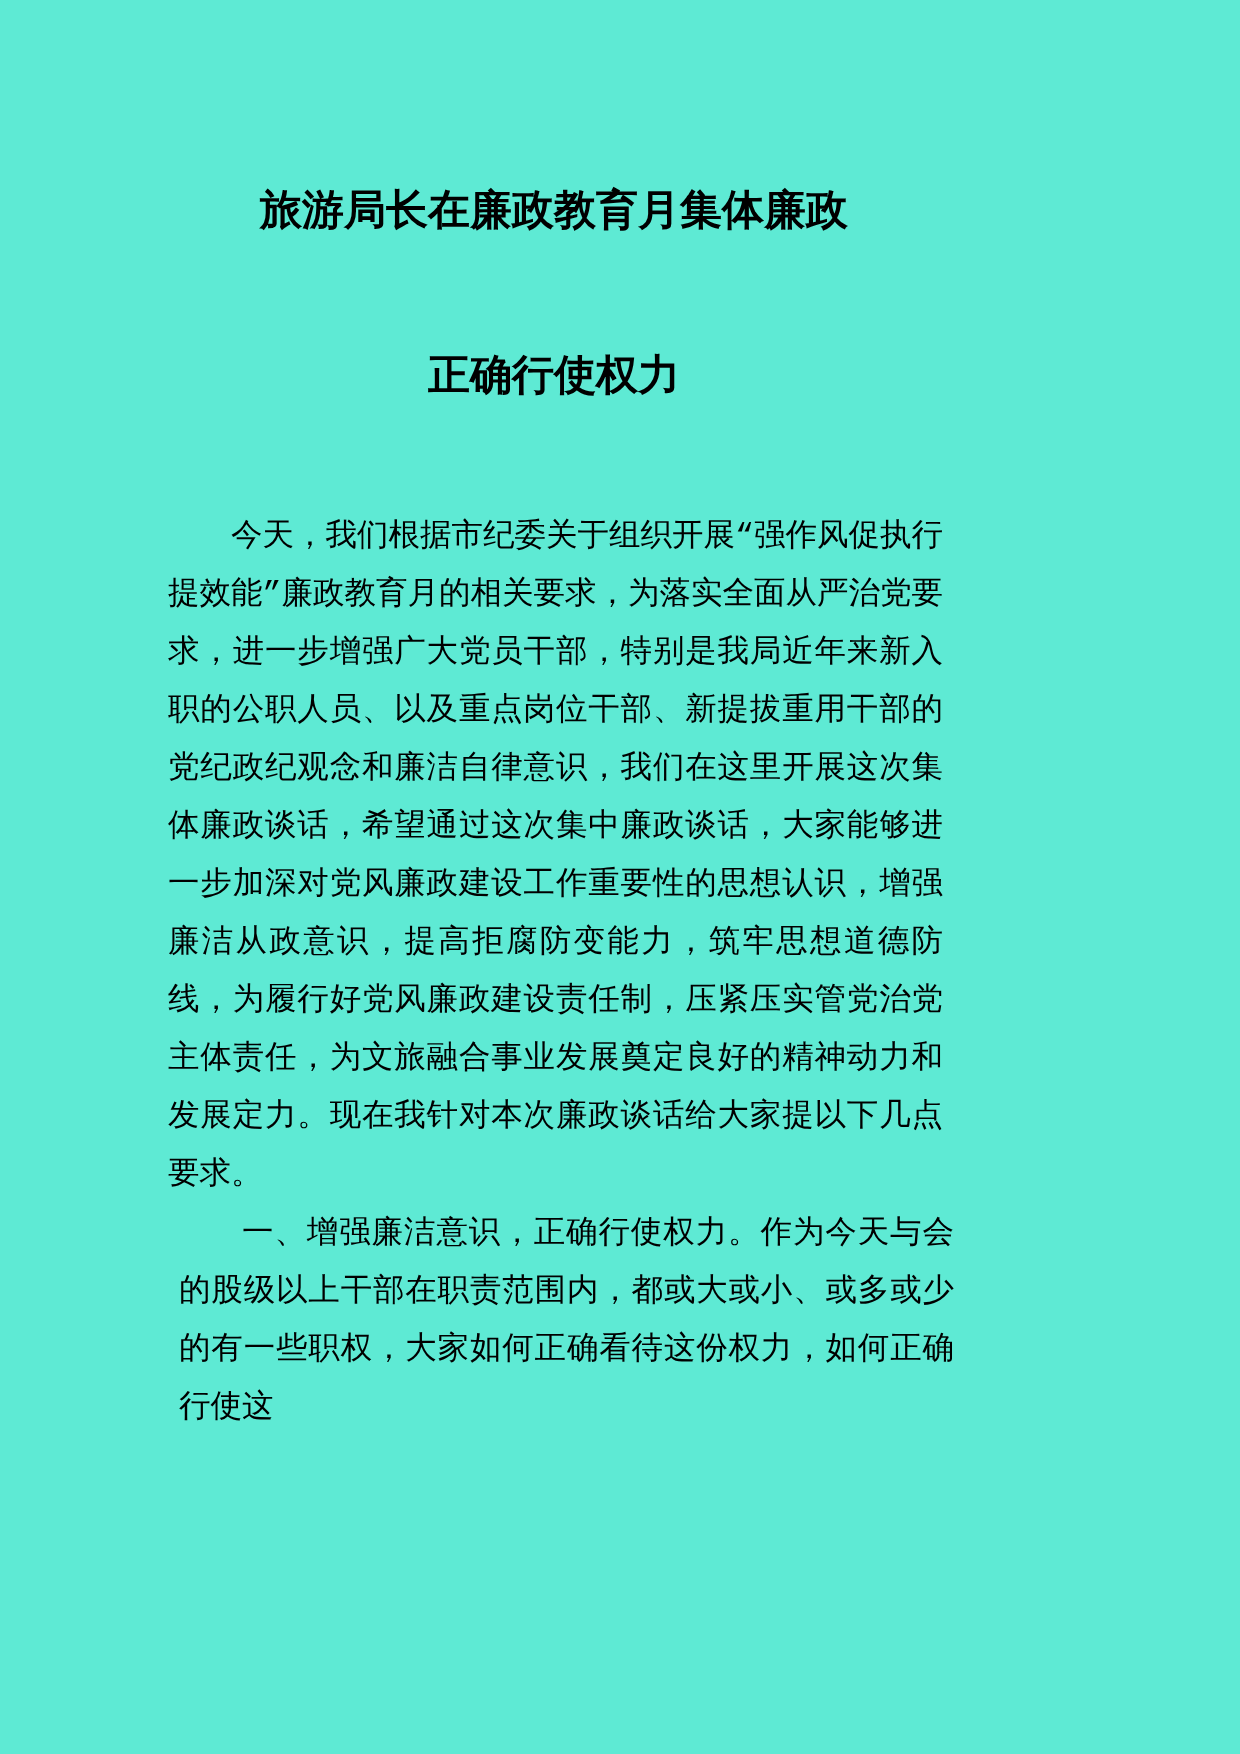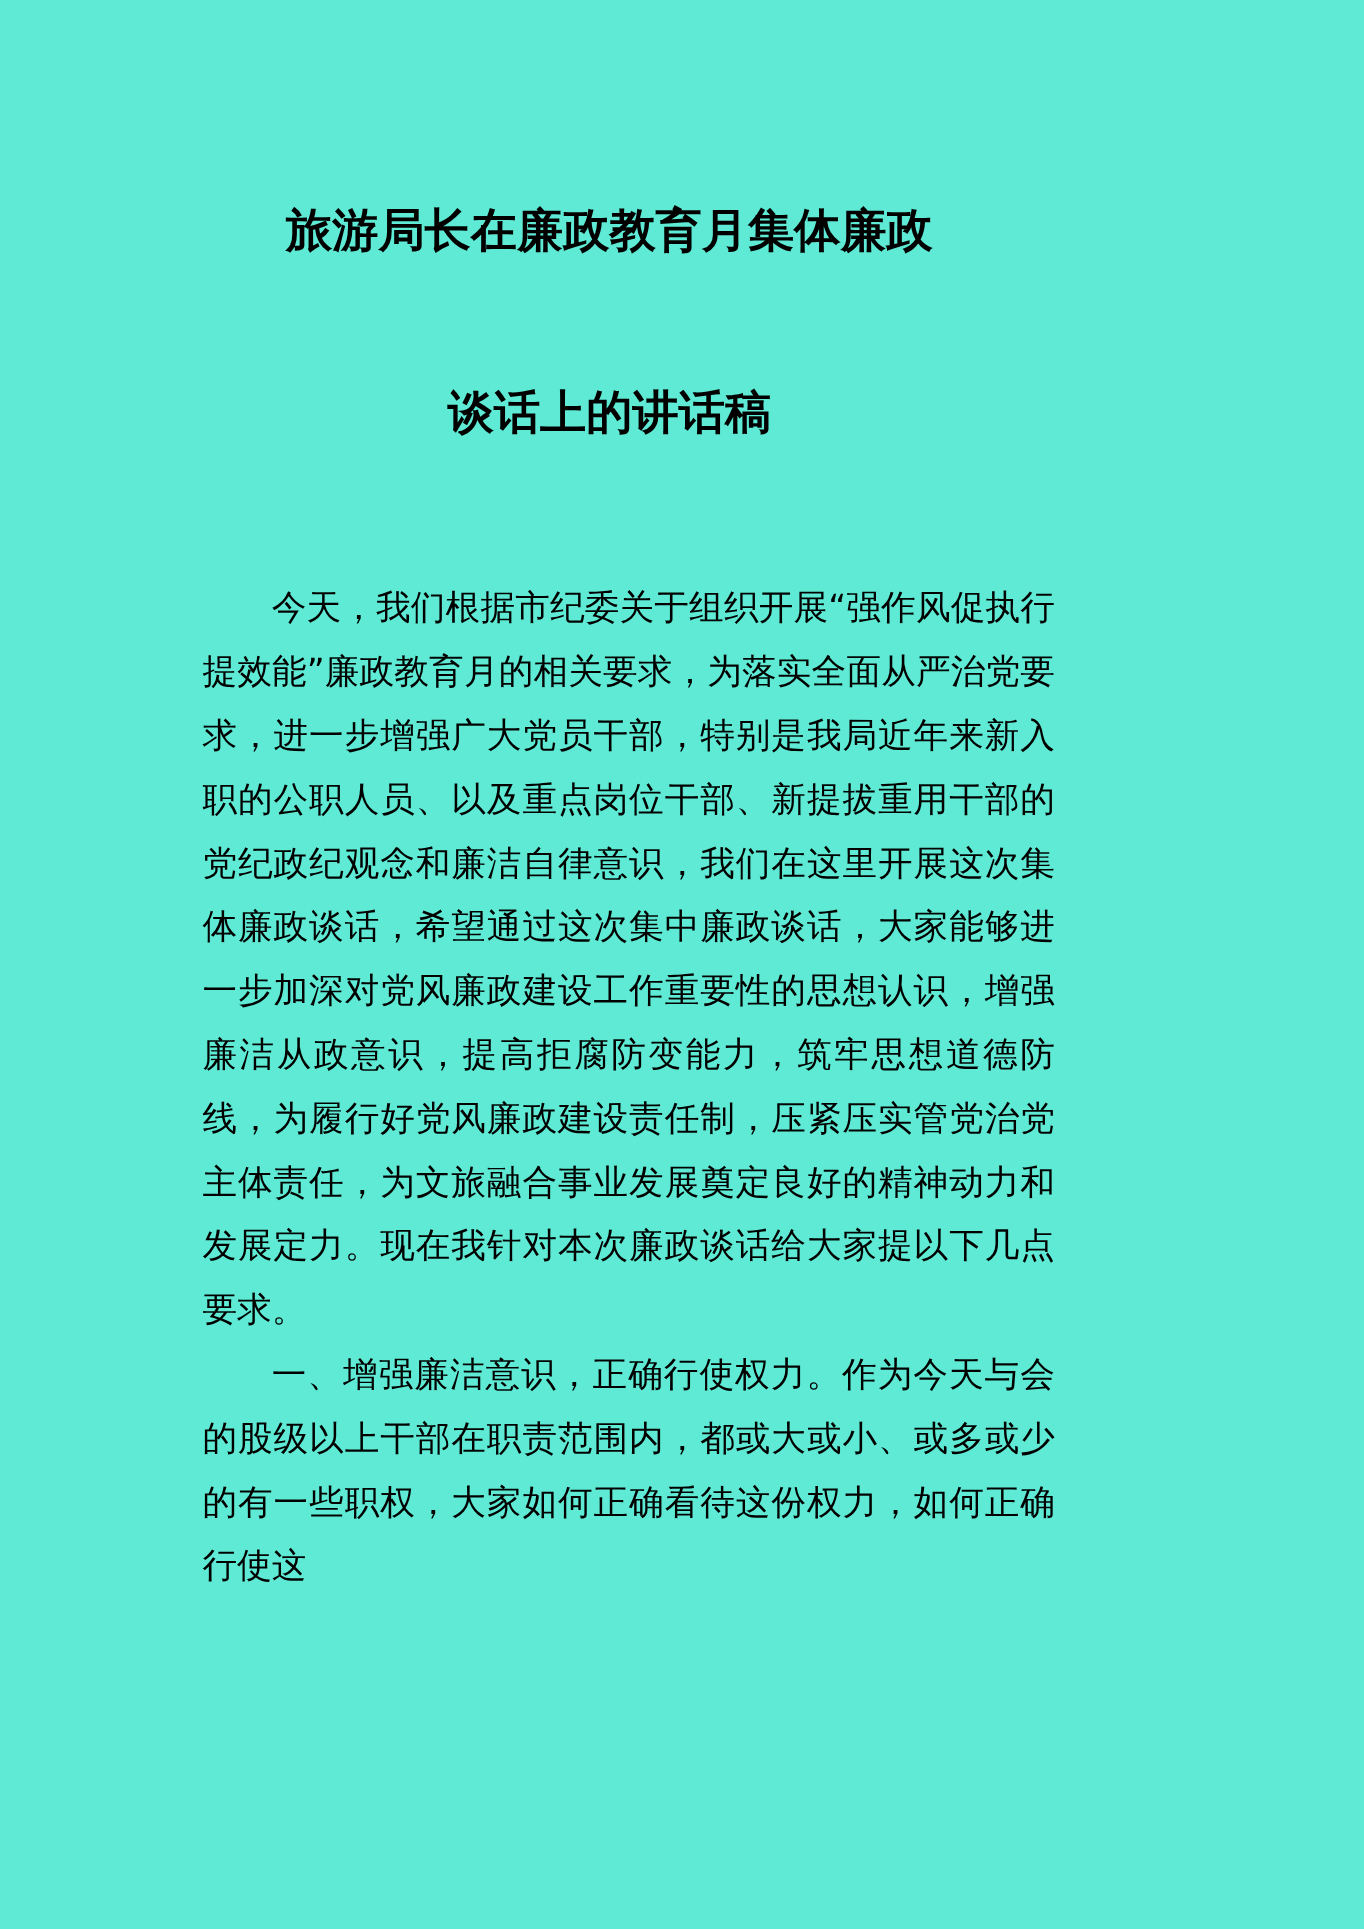--- a/index.html
+++ b/index.html
@@ -38,30 +38,31 @@
     .body-text {
       position: absolute;
       left: 168px;
       width: 775px;
       font-size: 31.5px;
       line-height: 58px;
       text-align: justify;
       text-justify: inter-character;
     }
     .para {
-      margin: 16px;
+      margin: 0;
       text-indent: 2em;
+      font-family: Liberation Mono, monospace;
     }
     .para.p1 { position: absolute; top: 508px; left: 0; width: 775px; }
-    .para.p2 { position: absolute; top: 1205px; left: 0; width: 775px; }
+    .para.p2 { position: absolute; top: 1205px; left: 11px; width: 775px; }
   </style>
 </head>
 <body>
 
 <div class="page">
   <div class="title-line l1">旅游局长在廉政教育月集体廉政</div>
-  <div class="title-line l2">谈话上的讲话稿</div>
+  <div class="title-line l2">正确行使权力</div>
 
   <div class="body-text">
     <p class="para p1">今天，我们根据市纪委关于组织开展“强作风促执行提效能”廉政教育月的相关要求，为落实全面从严治党要求，进一步增强广大党员干部，特别是我局近年来新入职的公职人员、以及重点岗位干部、新提拔重用干部的党纪政纪观念和廉洁自律意识，我们在这里开展这次集体廉政谈话，希望通过这次集中廉政谈话，大家能够进一步加深对党风廉政建设工作重要性的思想认识，增强廉洁从政意识，提高拒腐防变能力，筑牢思想道德防线，为履行好党风廉政建设责任制，压紧压实管党治党主体责任，为文旅融合事业发展奠定良好的精神动力和发展定力。现在我针对本次廉政谈话给大家提以下几点要求。</p>
     <p class="para p2">一、增强廉洁意识，正确行使权力。作为今天与会的股级以上干部在职责范围内，都或大或小、或多或少的有一些职权，大家如何正确看待这份权力，如何正确行使这</p>
   </div>
 </div>
 
 </body></html>

